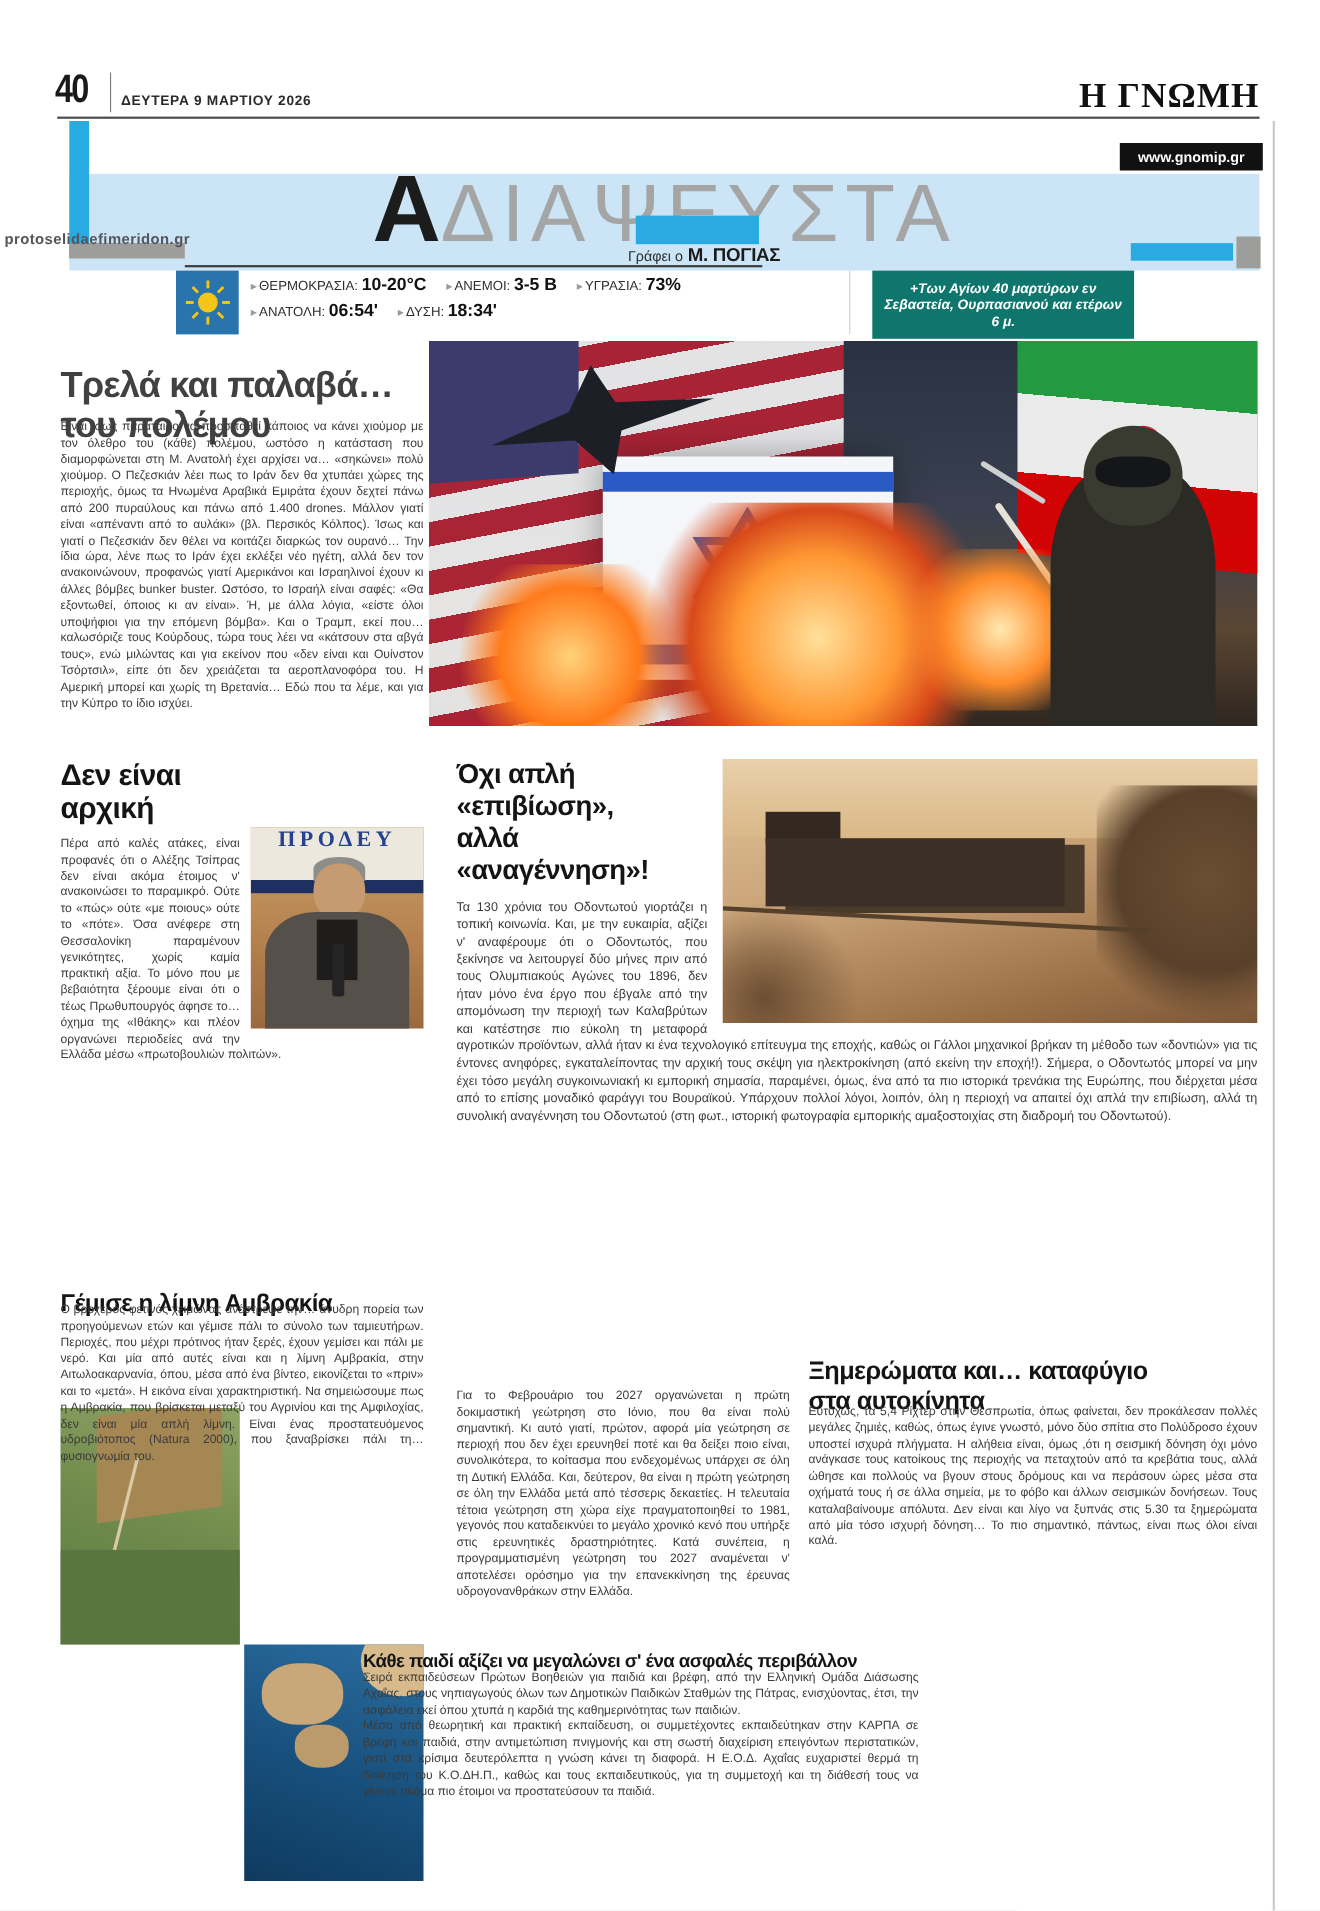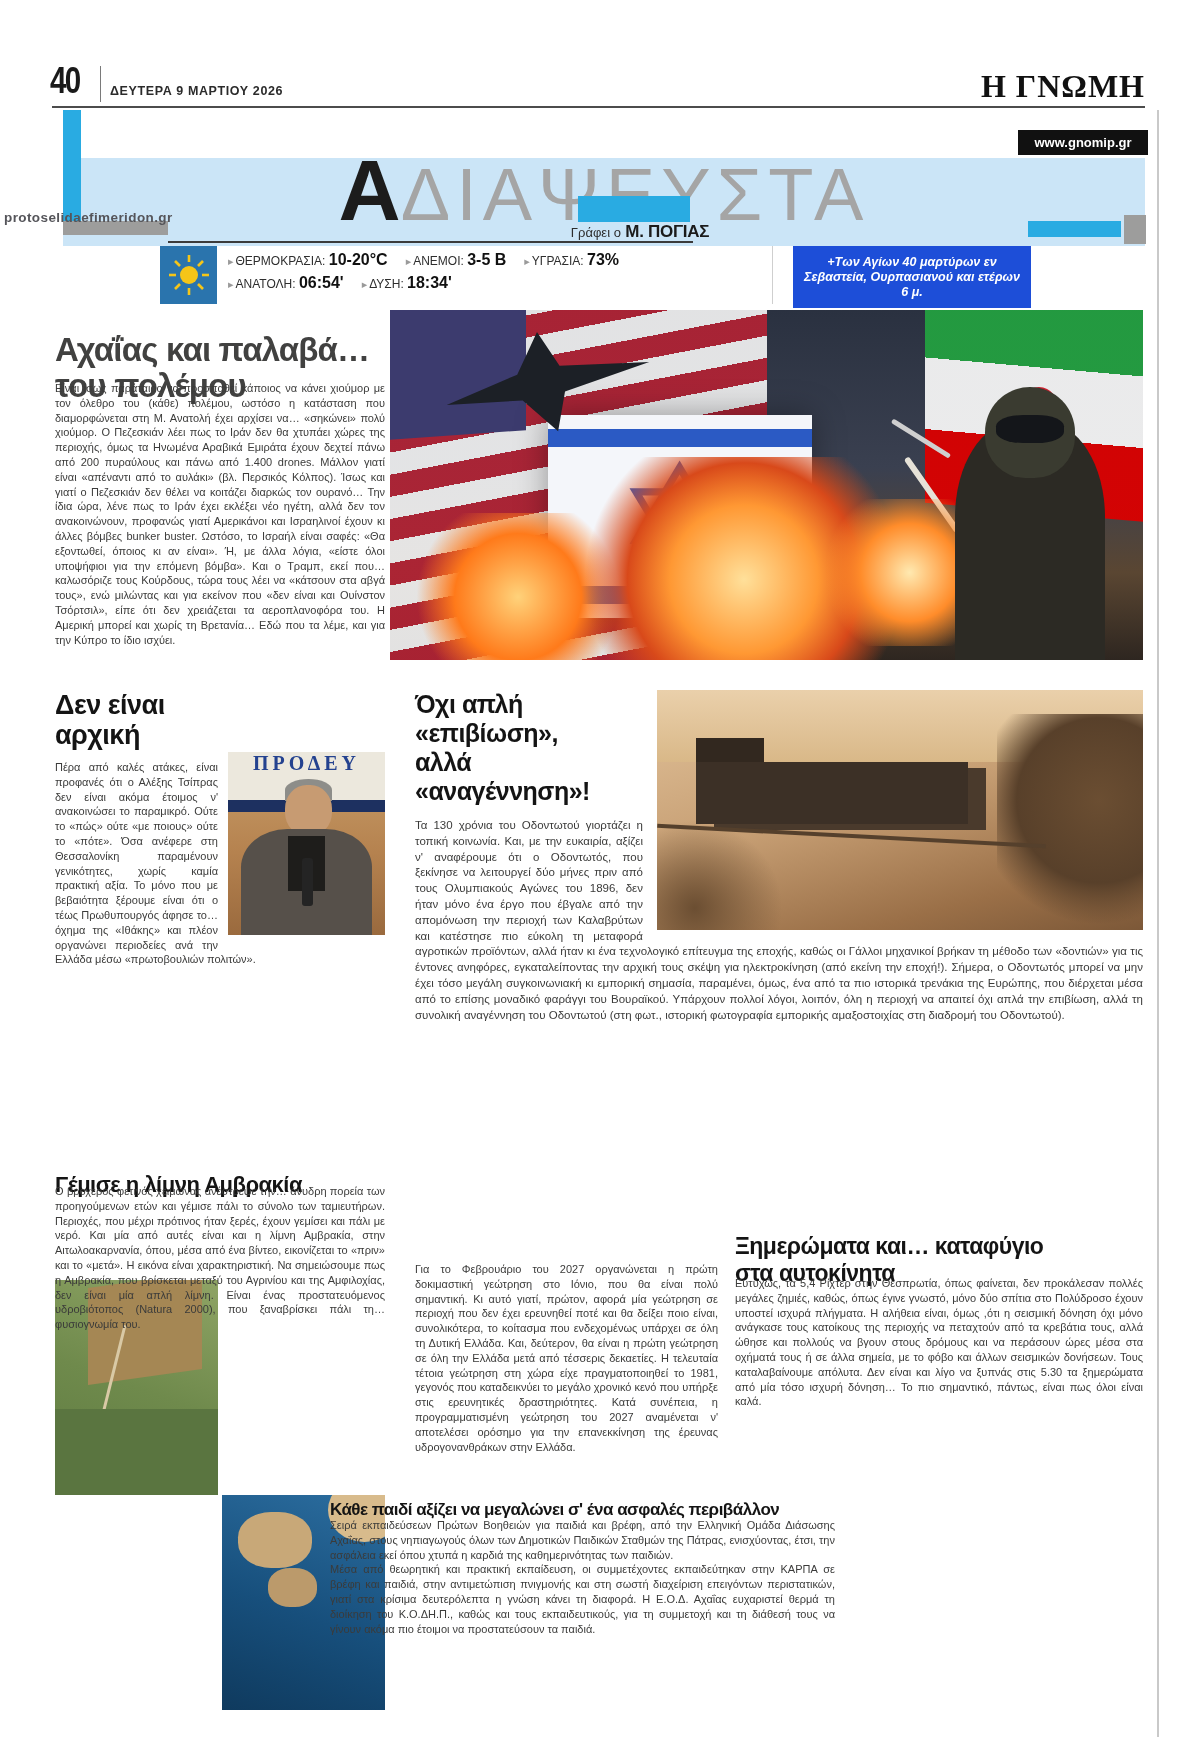--- a/index.html
+++ b/index.html
@@ -30,21 +30,21 @@
   .byline-rule{left:168px;top:241px;width:525px;height:2px;background:#3b3b3b;}
   .watermark{left:4px;top:210px;font-size:13.5px;font-weight:bold;color:#55555a;letter-spacing:.4px;}
   
   .sunbox{left:160px;top:246px;width:57px;height:58px;background:#2a74ad;display:flex;align-items:center;justify-content:center;}
   .wrow1{left:228px;top:251px;width:560px;display:flex;gap:18px;white-space:nowrap;}
   .wrow2{left:228px;top:274px;width:560px;display:flex;gap:18px;white-space:nowrap;}
   .witem{font-size:12px;color:#2e2e2e;}
   .witem b{font-size:16px;color:#111;}
   .arr{color:#9a9a9a;font-size:11px;margin-right:2px;}
   .wx-vline{left:772px;top:246px;width:1px;height:58px;background:#cfcfcf;}
-  .feast{left:793px;top:246px;width:238px;height:62px;background:#1d4ed8;color:#fff;font-size:12.5px;font-weight:bold;
+  .feast{left:793px;top:246px;width:238px;height:62px;background:#0f766e;color:#fff;font-size:12.5px;font-weight:bold;
          font-style:italic;text-align:center;display:flex;align-items:center;justify-content:center;padding:2px 8px;box-sizing:border-box;line-height:15px;}
   .page-vrule{left:1157px;top:110px;width:2px;height:1627px;background:#c9c9c9;}
   
   .main-title{left:55px;top:310px;width:340px;font-size:33px;line-height:36px;font-weight:bold;color:#414140;letter-spacing:-0.8px;}
   .bodytxt{font-size:11px;line-height:14.8px;text-align:justify;color:#3b3b3a;}
   .sec-h{font-weight:bold;color:#141414;letter-spacing:-0.5px;}
   
   .art-war-body{left:55px;top:381px;width:330px;}
   .art2{left:55px;top:690px;width:330px;}
   .art2 h2{margin:0 0 10px 0;font-size:27px;line-height:30px;}
@@ -161,21 +161,21 @@
   </div>
   <div class="abs wrow2">
     <span class="witem"><span class="arr">▸</span><span>ΑΝΑΤΟΛΗ:</span> <b>06:54'</b></span>
     <span class="witem"><span class="arr">▸</span><span>ΔΥΣΗ:</span> <b>18:34'</b></span>
   </div>
   <div class="abs wx-vline"></div>
   <div class="abs feast">+Των Αγίων 40 μαρτύρων εν Σεβαστεία, Ουρπασιανού και ετέρων 6 μ.</div>
   <div class="abs page-vrule"></div>
 
   <h1 class="abs main-title">
-    <span>Αχαΐας και παλαβά…</span><br>
+    <span>Τρελά και παλαβά…</span><br>
     <span>του πολέμου</span>
   </h1>
   <div class="abs art-war-body bodytxt">Είναι ίσως παράταιρο να προσπαθεί κάποιος να κάνει χιούμορ με τον όλεθρο του (κάθε) πολέμου, ωστόσο η κατάσταση που διαμορφώνεται στη Μ. Ανατολή έχει αρχίσει να… «σηκώνει» πολύ χιούμορ. Ο Πεζεσκιάν λέει πως το Ιράν δεν θα χτυπάει χώρες της περιοχής, όμως τα Ηνωμένα Αραβικά Εμιράτα έχουν δεχτεί πάνω από 200 πυραύλους και πάνω από 1.400 drones. Μάλλον γιατί είναι «απέναντι από το αυλάκι» (βλ. Περσικός Κόλπος). Ίσως και γιατί ο Πεζεσκιάν δεν θέλει να κοιτάζει διαρκώς τον ουρανό… Την ίδια ώρα, λένε πως το Ιράν έχει εκλέξει νέο ηγέτη, αλλά δεν τον ανακοινώνουν, προφανώς γιατί Αμερικάνοι και Ισραηλινοί έχουν κι άλλες βόμβες bunker buster. Ωστόσο, το Ισραήλ είναι σαφές: «Θα εξοντωθεί, όποιος κι αν είναι». Ή, με άλλα λόγια, «είστε όλοι υποψήφιοι για την επόμενη βόμβα». Και ο Τραμπ, εκεί που… καλωσόριζε τους Κούρδους, τώρα τους λέει να «κάτσουν στα αβγά τους», ενώ μιλώντας και για εκείνον που «δεν είναι και Ουίνστον Τσόρτσιλ», είπε ότι δεν χρειάζεται τα αεροπλανοφόρα του. Η Αμερική μπορεί και χωρίς τη Βρετανία… Εδώ που τα λέμε, και για την Κύπρο το ίδιο ισχύει.</div>
 
   <div class="abs ph collage">
     <div class="usa"></div>
     <div class="usa-canton"></div>
     <div class="iran"></div>
     <div class="iran-emblem"></div>
     <div class="israel">

